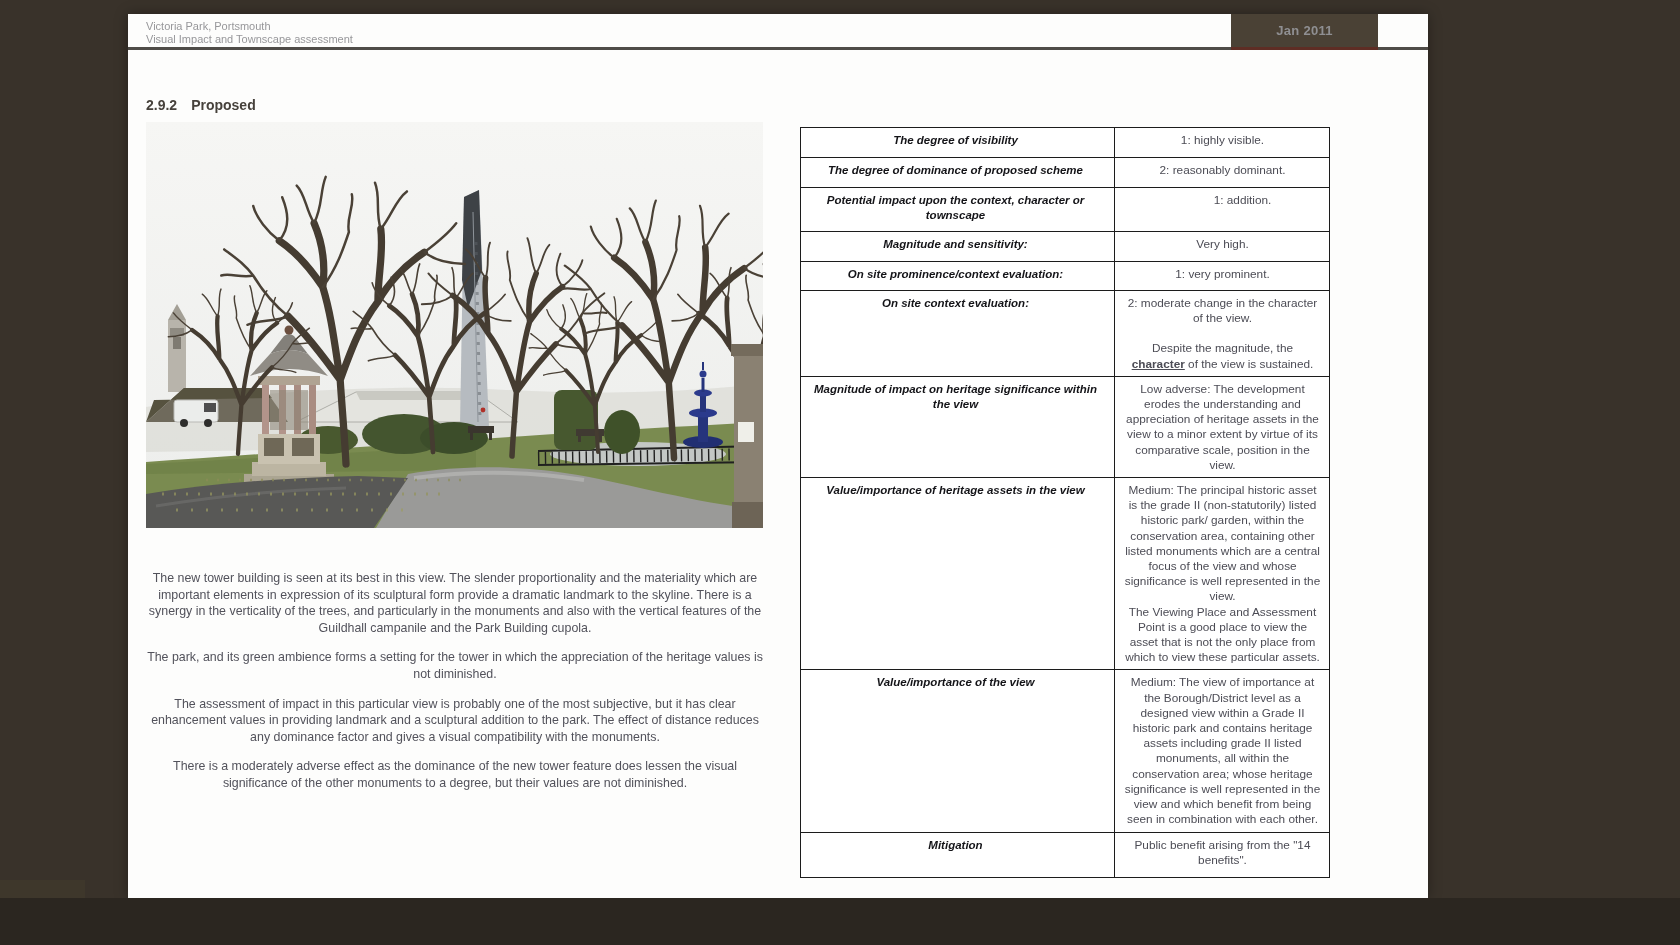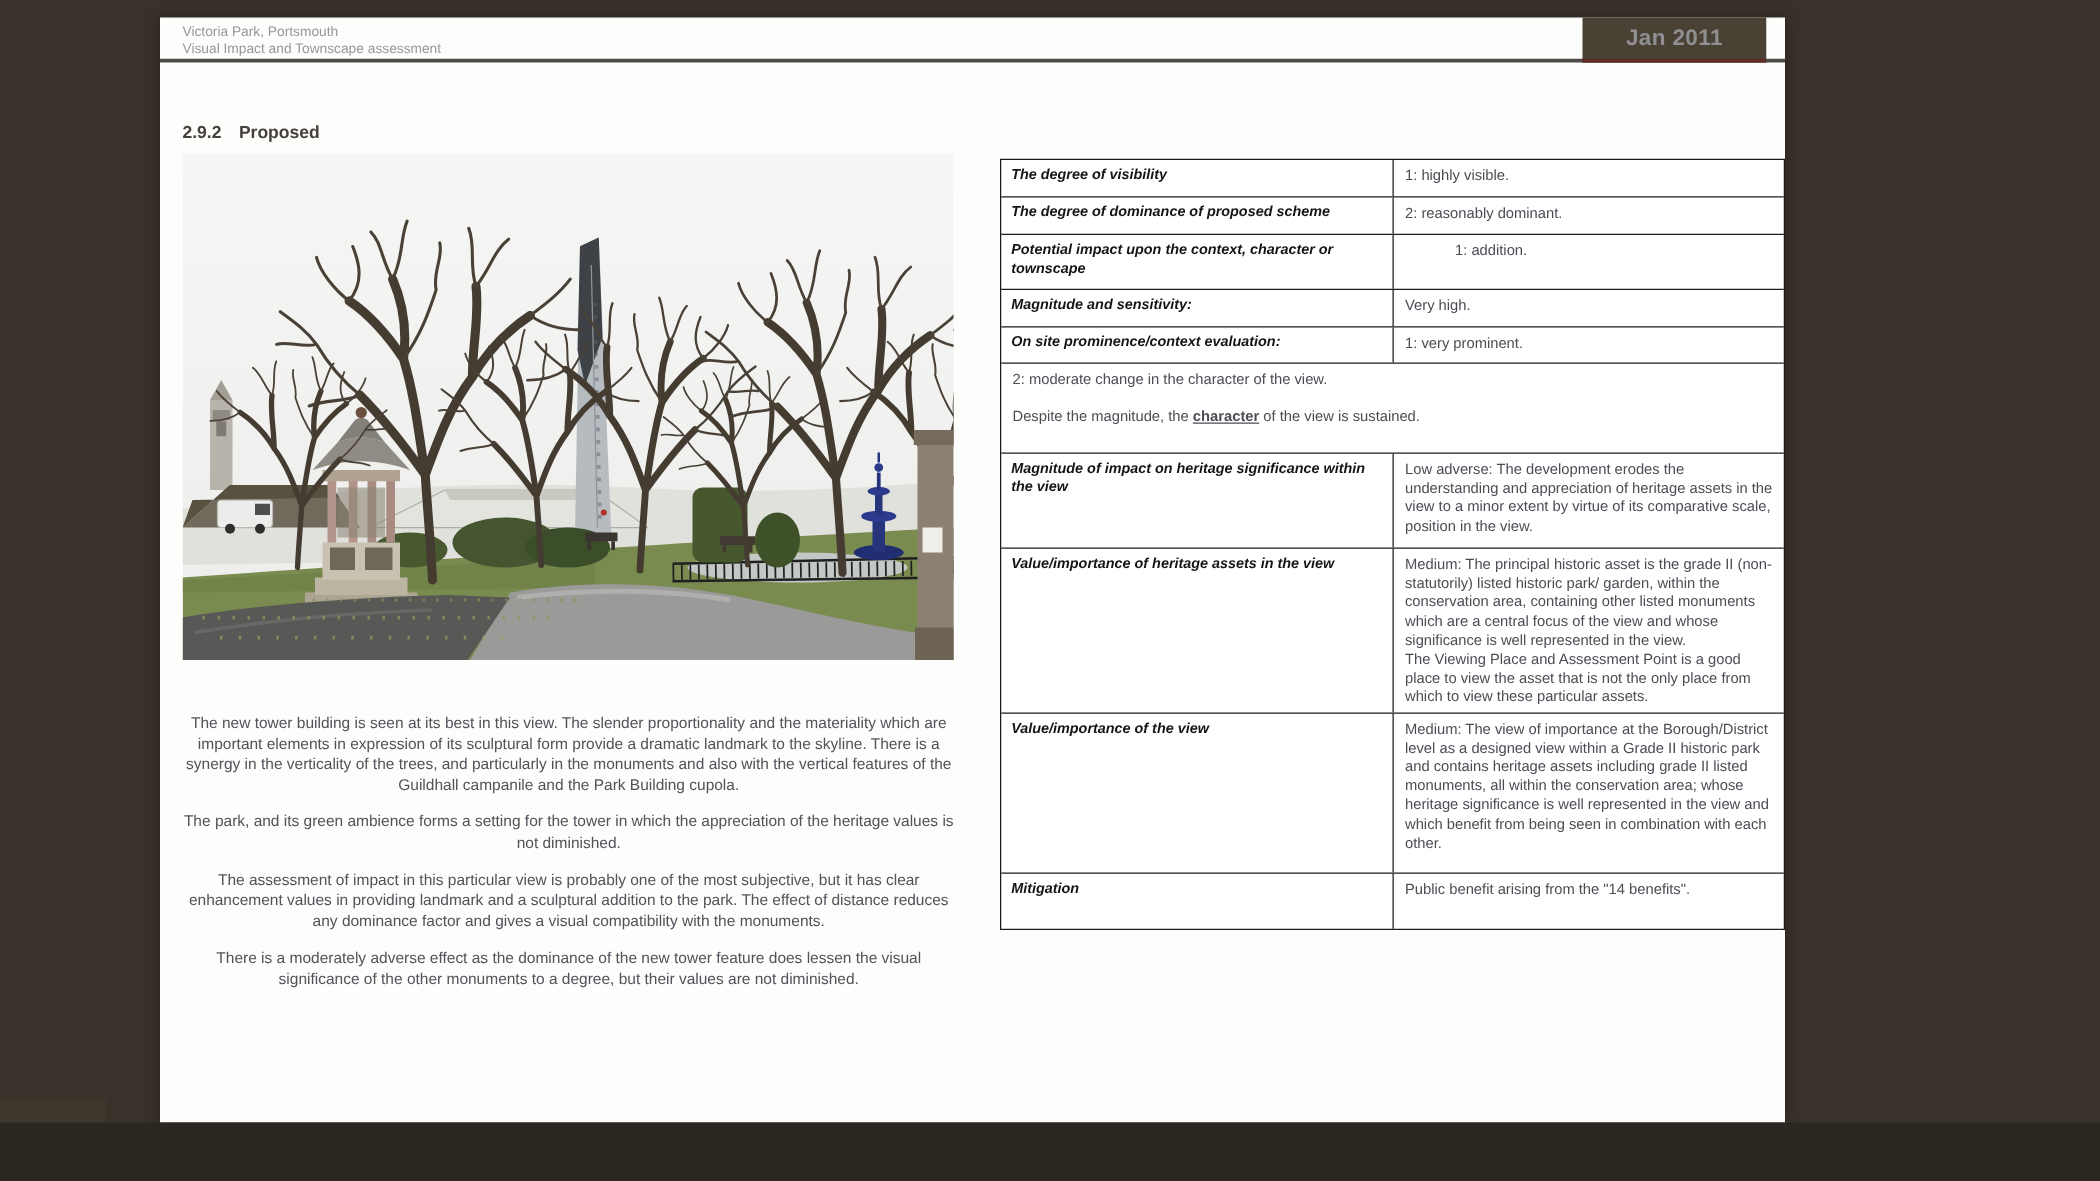--- a/index.html
+++ b/index.html
@@ -15,44 +15,44 @@
   .page {
     position:absolute; left:128px; top:14px; width:1300px; height:884px;
     background:#fdfdfc; box-shadow:0 0 12px rgba(0,0,0,.35);
   }
 
   
   .hdr-line1 { position:absolute; left:18px; top:6px;  font-size:11px; color:#97979a; }
   .hdr-line2 { position:absolute; left:18px; top:19px; font-size:11px; color:#97979a; }
   .hdr-rule  { position:absolute; left:0; top:33px; width:1300px; height:3px; background:#4f4c48; }
   .date-badge {
-    position:absolute; left:1138px; top:0; width:147px; height:33px;
+    position:absolute; left:1103px; top:0; width:147px; height:33px;
     background:#4a4135; border-bottom:3px solid #5e2d24;
     display:flex; align-items:center; justify-content:center;
-    font-size:18px; font-weight:bold; color:#8f8f92; letter-spacing:.3px;
+    font-size:13px; font-weight:bold; color:#8f8f92; letter-spacing:.3px;
   }
 
   
   .section-heading { position:absolute; left:18px; top:83px; font-size:14px; font-weight:bold; color:#46413b; }
   .section-heading .num { margin-right:14px; }
 
   
   .photo { position:absolute; left:18px; top:108px; width:617px; height:406px; overflow:hidden; }
   .photo svg { display:block; }
   .limb { stroke:#453c31; stroke-width:5; fill:none; stroke-linecap:round; }
   .twig { stroke:#4a4136; stroke-width:1.7; fill:none; stroke-linecap:round; }
 
   
   .body-copy { position:absolute; left:18px; top:556px; width:618px; font-size:12.4px; line-height:16.6px; color:#52525b;text-align:center; }
   .body-copy p { margin:0 0 13px 0; }
 
   
   .assessment-table {
-    position:absolute; left:672px; top:113px; width:628px;
-    border:1.5px solid #1c1c1c; box-sizing:border-box; background:#fff;
+    position:absolute; left:672px; top:113px; width:530px;
+    border:1.5px solid #1c1c1c; box-sizing:border-box; background:#fff;text-align:center;
   }
   .trow { display:flex; border-top:1px solid #1c1c1c; box-sizing:border-box; }
   .trow:first-child { border-top:none; }
   .tlabel {
     width:314px; box-sizing:border-box; padding:5px 12px 4px 8px;
     border-right:1px solid #1c1c1c;
     font-size:11.5px; line-height:15px; font-weight:bold; font-style:italic; color:#141418;
   }
   .tvalue { flex:1; box-sizing:border-box; padding:5px 8px 4px 9px; font-size:11.8px; line-height:15.2px; color:#4c4c55; }
   .tvalue .para2-gap { margin-top:15px; }
@@ -222,20 +222,21 @@
         <div class="tlabel">Magnitude and sensitivity:</div>
         <div class="tvalue">Very high.</div>
       </div>
 
       <div class="trow">
         <div class="tlabel">On site prominence/context evaluation:</div>
         <div class="tvalue">1: very prominent.</div>
       </div>
 
       <div class="trow">
+        <div class="tlabel">On site context evaluation:</div>
         <div class="tvalue">
           <div>2: moderate change in the character of the view.</div>
           <div class="para2-gap"><span>Despite the magnitude, the </span><span class="emph">character</span><span> of the view is sustained.</span></div>
         </div>
       </div>
 
       <div class="trow">
         <div class="tlabel">Magnitude of impact on heritage significance within the view</div>
         <div class="tvalue">Low adverse: The development erodes the understanding and appreciation of heritage assets in the view to a minor extent by virtue of its comparative scale, position in the view.</div>
       </div>

